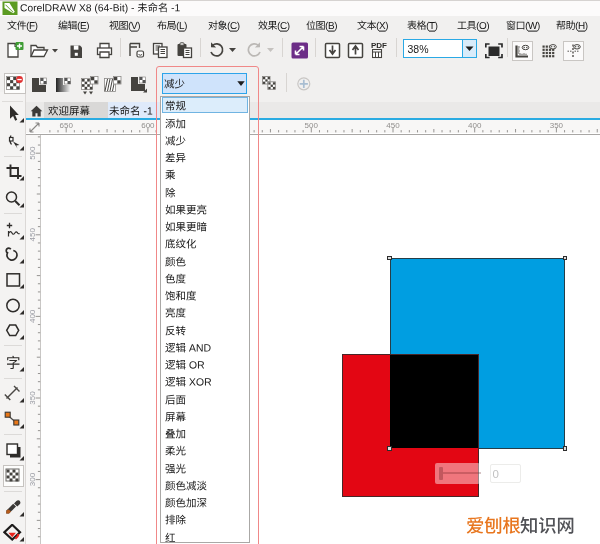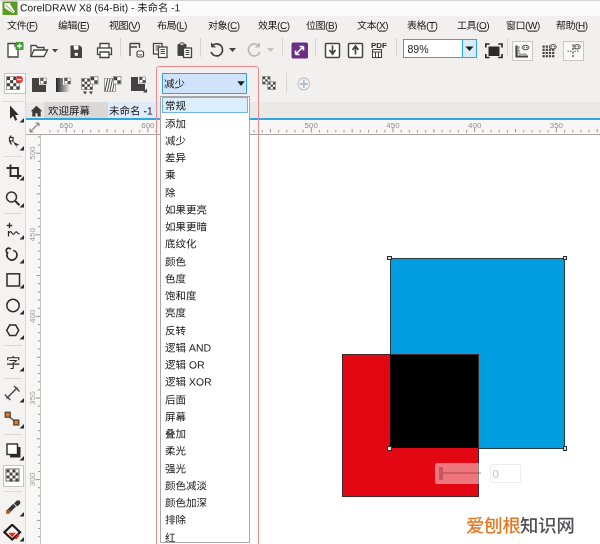--- a/index.html
+++ b/index.html
@@ -163,21 +163,21 @@
     <path d="M8.5 12.5 v-7 M5.5 8 l3 -4 3 4" fill="none" stroke="#45433f" stroke-width="1.7"></path>
   </svg>
 <div style="position:absolute;left:371px;top:41px;width:22px;height:9px;font-size:8px;font-weight:bold;color:#2b2a28">PDF</div>
 <svg style="position:absolute;left:372px;top:49px" width="11" height="10" viewBox="0 0 11 10">
     <rect x="0.5" y="0.5" width="9" height="8" fill="#fff" stroke="#45433f" stroke-width="1.1"></rect>
     <path d="M0.5 3 h9 M3.5 3 v5.5 M6.5 3 v5.5" stroke="#45433f" stroke-width="1"></path>
   </svg>
 <div style="position:absolute;left:396px;top:38px;width:1px;height:19px;background:#d8d5d2"></div>
 <div style="position:absolute;left:402.5px;top:39px;width:74.5px;height:19px;background:#fff;border:1.3px solid #2aa9e5;box-sizing:border-box"></div>
 <div style="position:absolute;left:462px;top:40.3px;width:13.7px;height:16.4px;background:#d9ecfa;border-left:1px solid #2aa9e5;box-sizing:border-box"></div>
-<div style="position:absolute;left:407.5px;top:43px;width:40px;height:12px;font-size:10.5px;color:#1b1b1b">89%</div>
+<div style="position:absolute;left:407.5px;top:43px;width:40px;height:12px;font-size:10.5px;color:#1b1b1b">38%</div>
 <svg style="position:absolute;left:464.5px;top:46px" width="9" height="6" viewBox="0 0 9 6">
     <path d="M0.5 0.5 l4 4.6 4 -4.6 Z" fill="#1d1d1d"></path>
   </svg>
 <svg style="position:absolute;left:484.5px;top:43px" width="18" height="17" viewBox="0 0 18 17">
     <rect x="3.5" y="3.5" width="11" height="9.5" fill="#2b2b2b"></rect>
     <path d="M0.8 4.5 V1 h3.8 M13.2 1 h3.8 v3.5 M17 11 v3.5 h-3.8 M4.6 14.5 H0.8 V11" fill="none" stroke="#2b2b2b" stroke-width="1.7"></path>
   </svg>
 <div style="position:absolute;left:507px;top:38px;width:1px;height:19px;background:#d8d5d2"></div>
 <div style="position:absolute;left:512px;top:40.5px;width:20.5px;height:20px;background:#fbfafa;border:1px solid #c9c6c3;box-sizing:border-box"></div>
 <svg style="position:absolute;left:514px;top:42.5px" width="17" height="16" viewBox="0 0 17 16">

